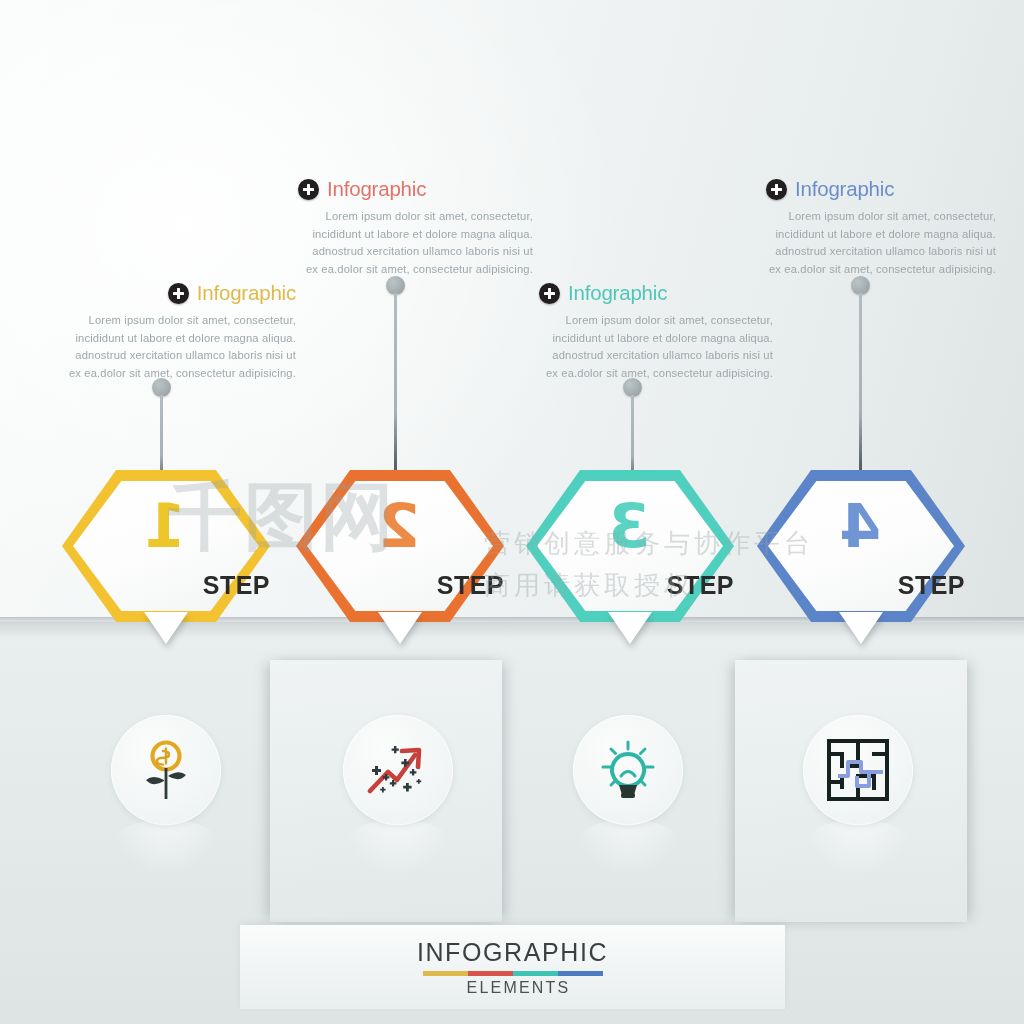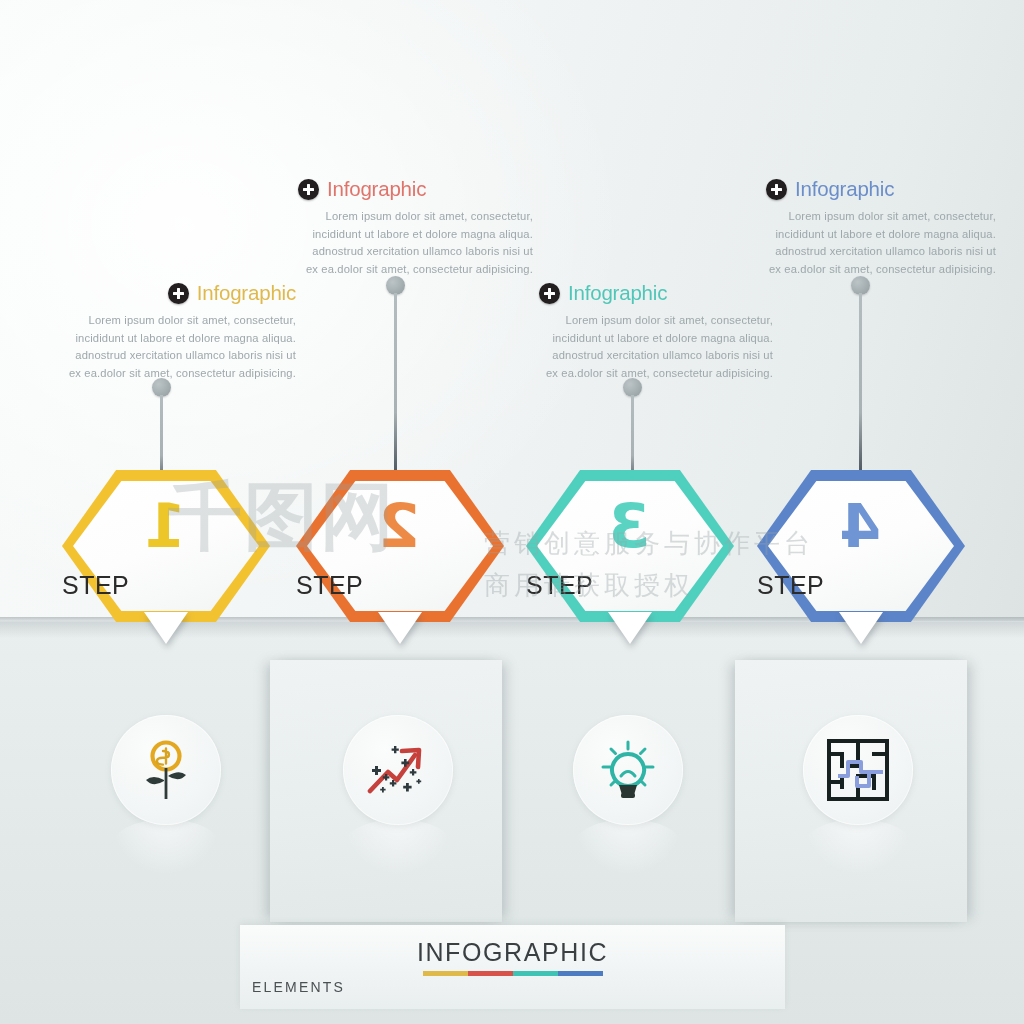--- a/index.html
+++ b/index.html
@@ -95,21 +95,21 @@
   }
   .hex-num {
     position:absolute; left:0; right:0; top:26px;
     text-align:center;
     font-family:"DejaVu Sans", sans-serif;
     font-size:60px; font-weight:700; line-height:1;
     letter-spacing:-2px;
   }
   .hex-step {
     position:absolute; left:0; right:0; bottom:22px;
-    text-align:left; font-size:25px; font-weight:400;
+    text-align:right; font-size:25px; font-weight:700;
     color:#2b2b2b; letter-spacing:.5px;
   }
   .hex-arrow {
     position:absolute; left:50%; transform:translateX(-50%);
     width:0; height:0;
     border-left:22px solid transparent;
     border-right:22px solid transparent;
     border-top:32px solid #ffffff;
     filter:drop-shadow(1px 4px 3px rgba(90,100,105,.35));
   }
@@ -140,22 +140,22 @@
   #footer-title {
     position:absolute; left:0; right:0; top:13px; text-align:center;
     font-size:25px; letter-spacing:1.6px; color:#3a3f42;
   }
   #footer-rule {
     position:absolute; left:50%; transform:translateX(-50%);
     top:46px; width:180px; height:5px; display:flex;
   }
   #footer-rule span { flex:1 1 25%; }
   #footer-sub {
-    position:absolute; left:12px; right:0; top:54px; 
-    font-size:14px; letter-spacing:2.2px; color:#4b5053;
+    position:absolute; left:12px; right:0; top:54px; text-align:center;
+    font-size:16px; letter-spacing:2.2px; color:#4b5053;
   }
 
   
   #watermark {
     position:absolute; inset:0; pointer-events:none;
     z-index:5;
     text-decoration:underline;
   }
   #wm-logo {
     position:absolute; left:168px; top:468px;

